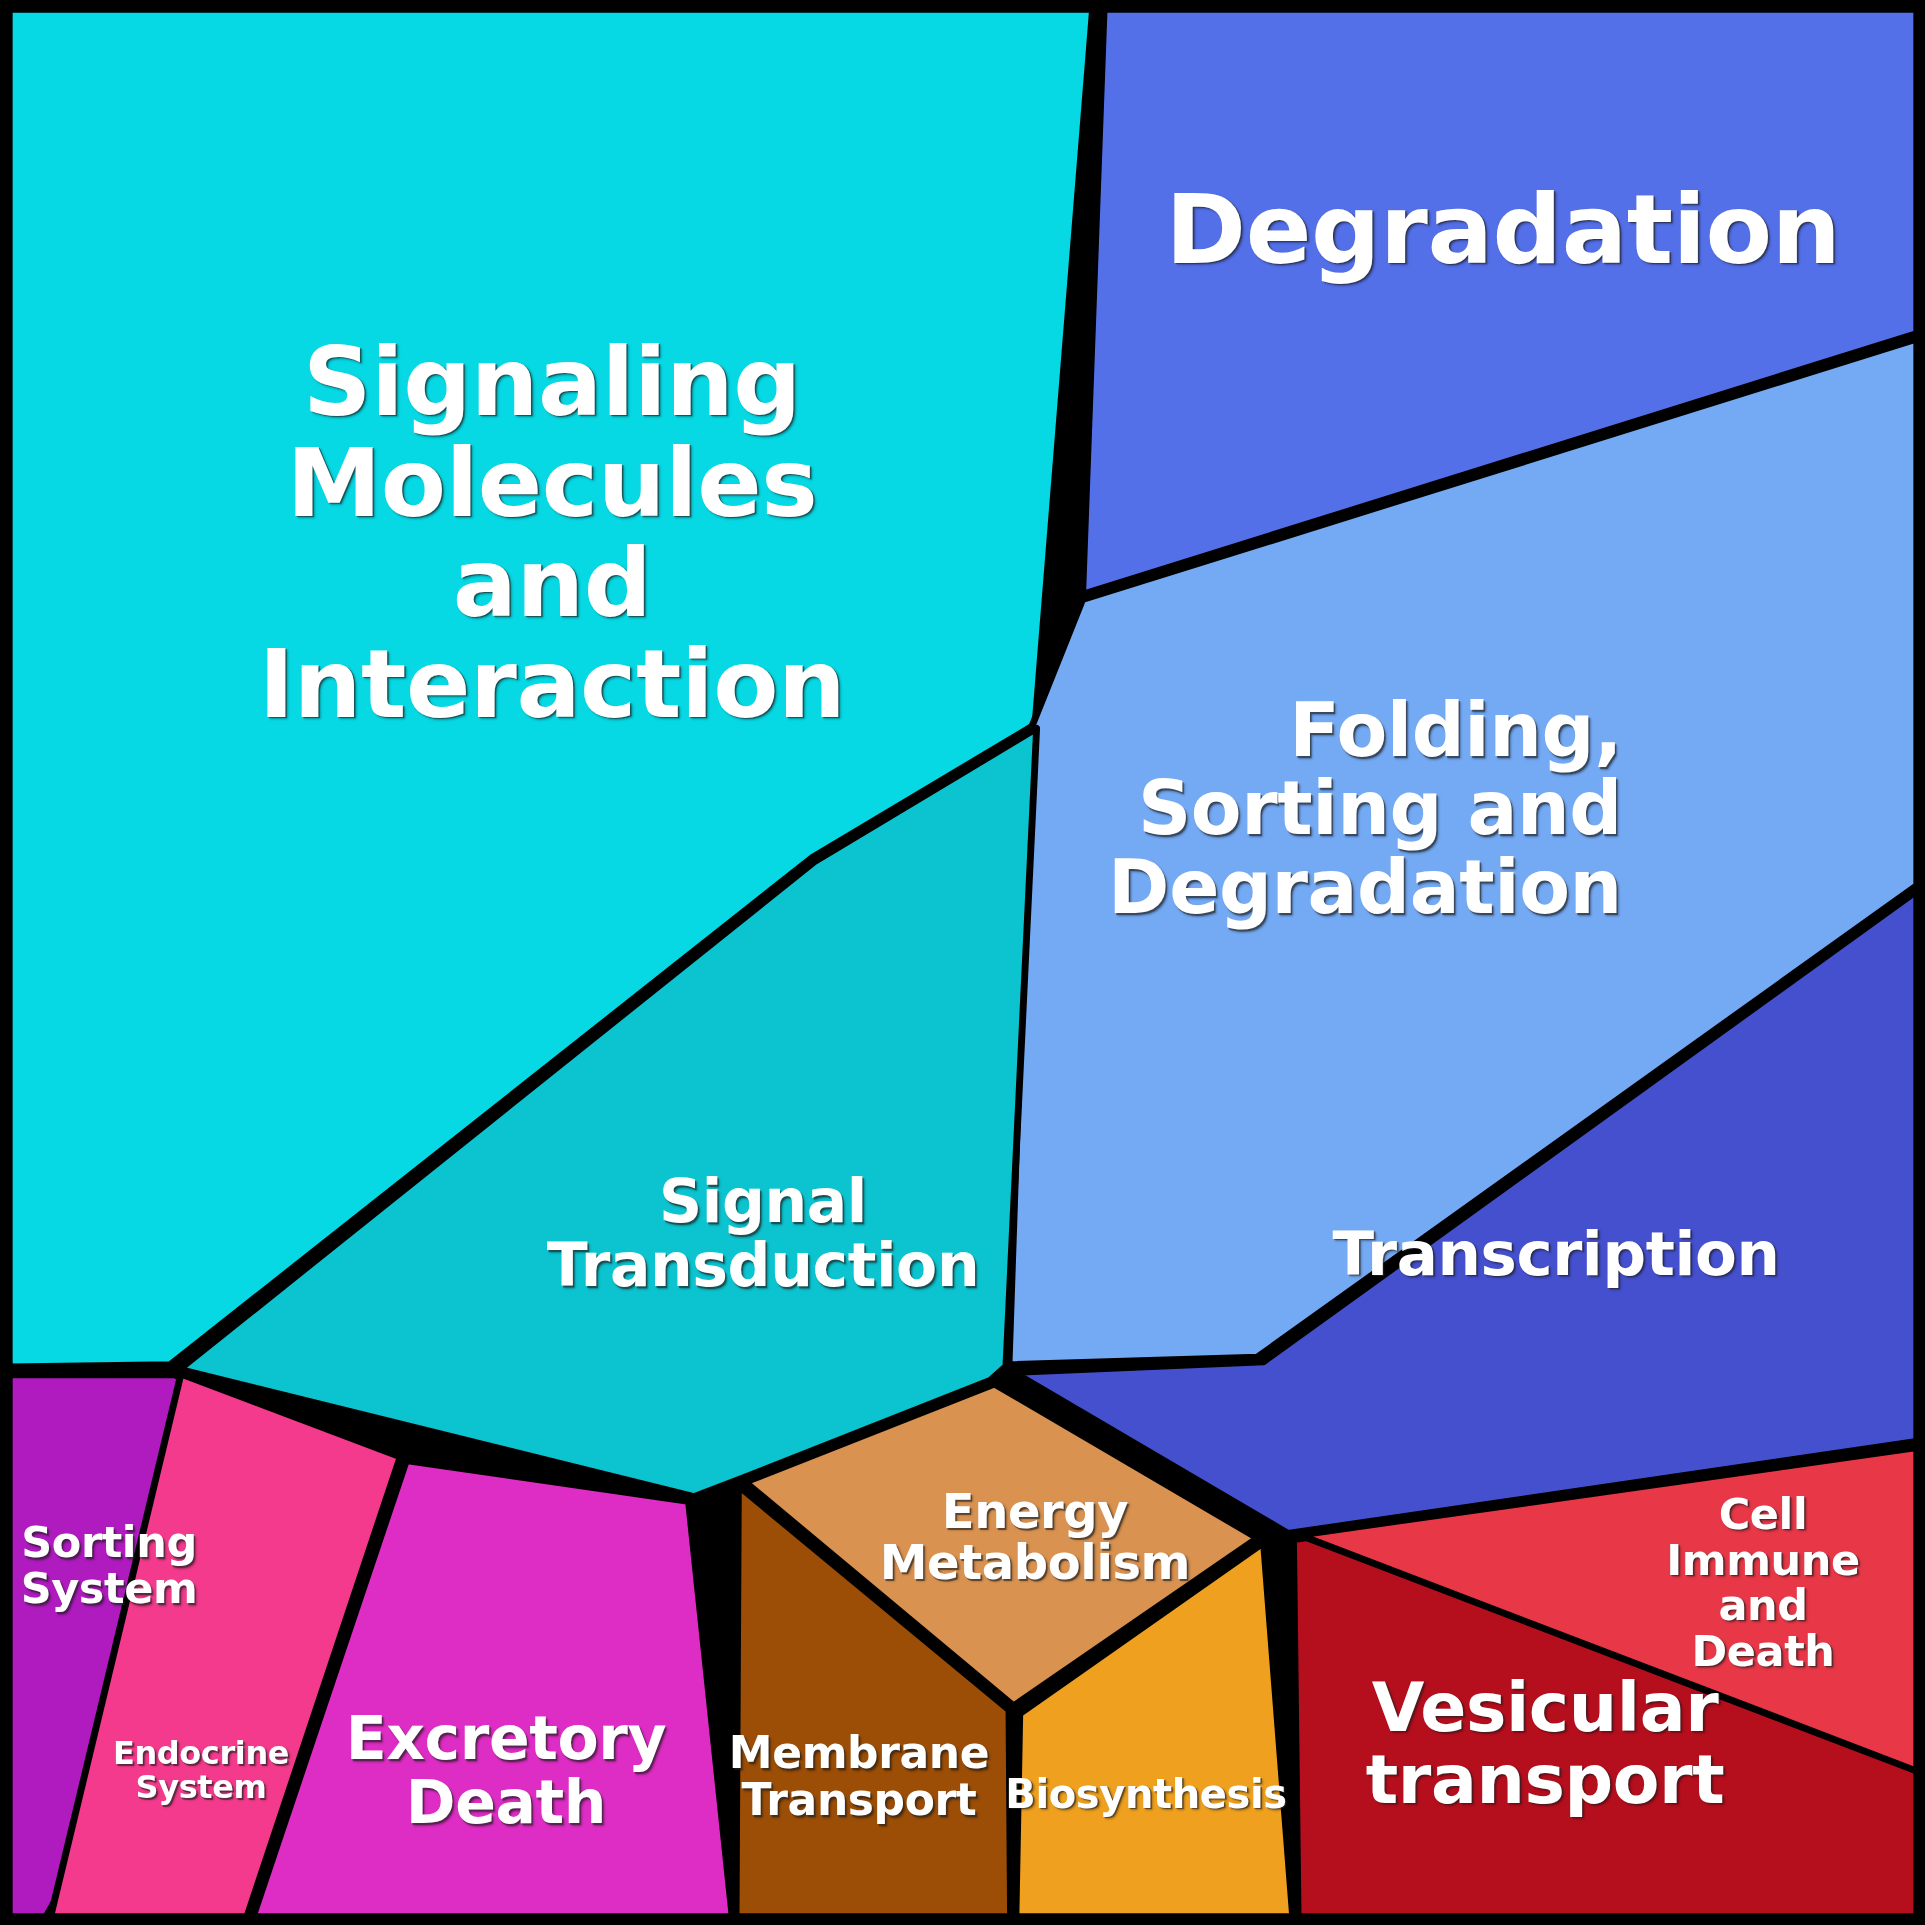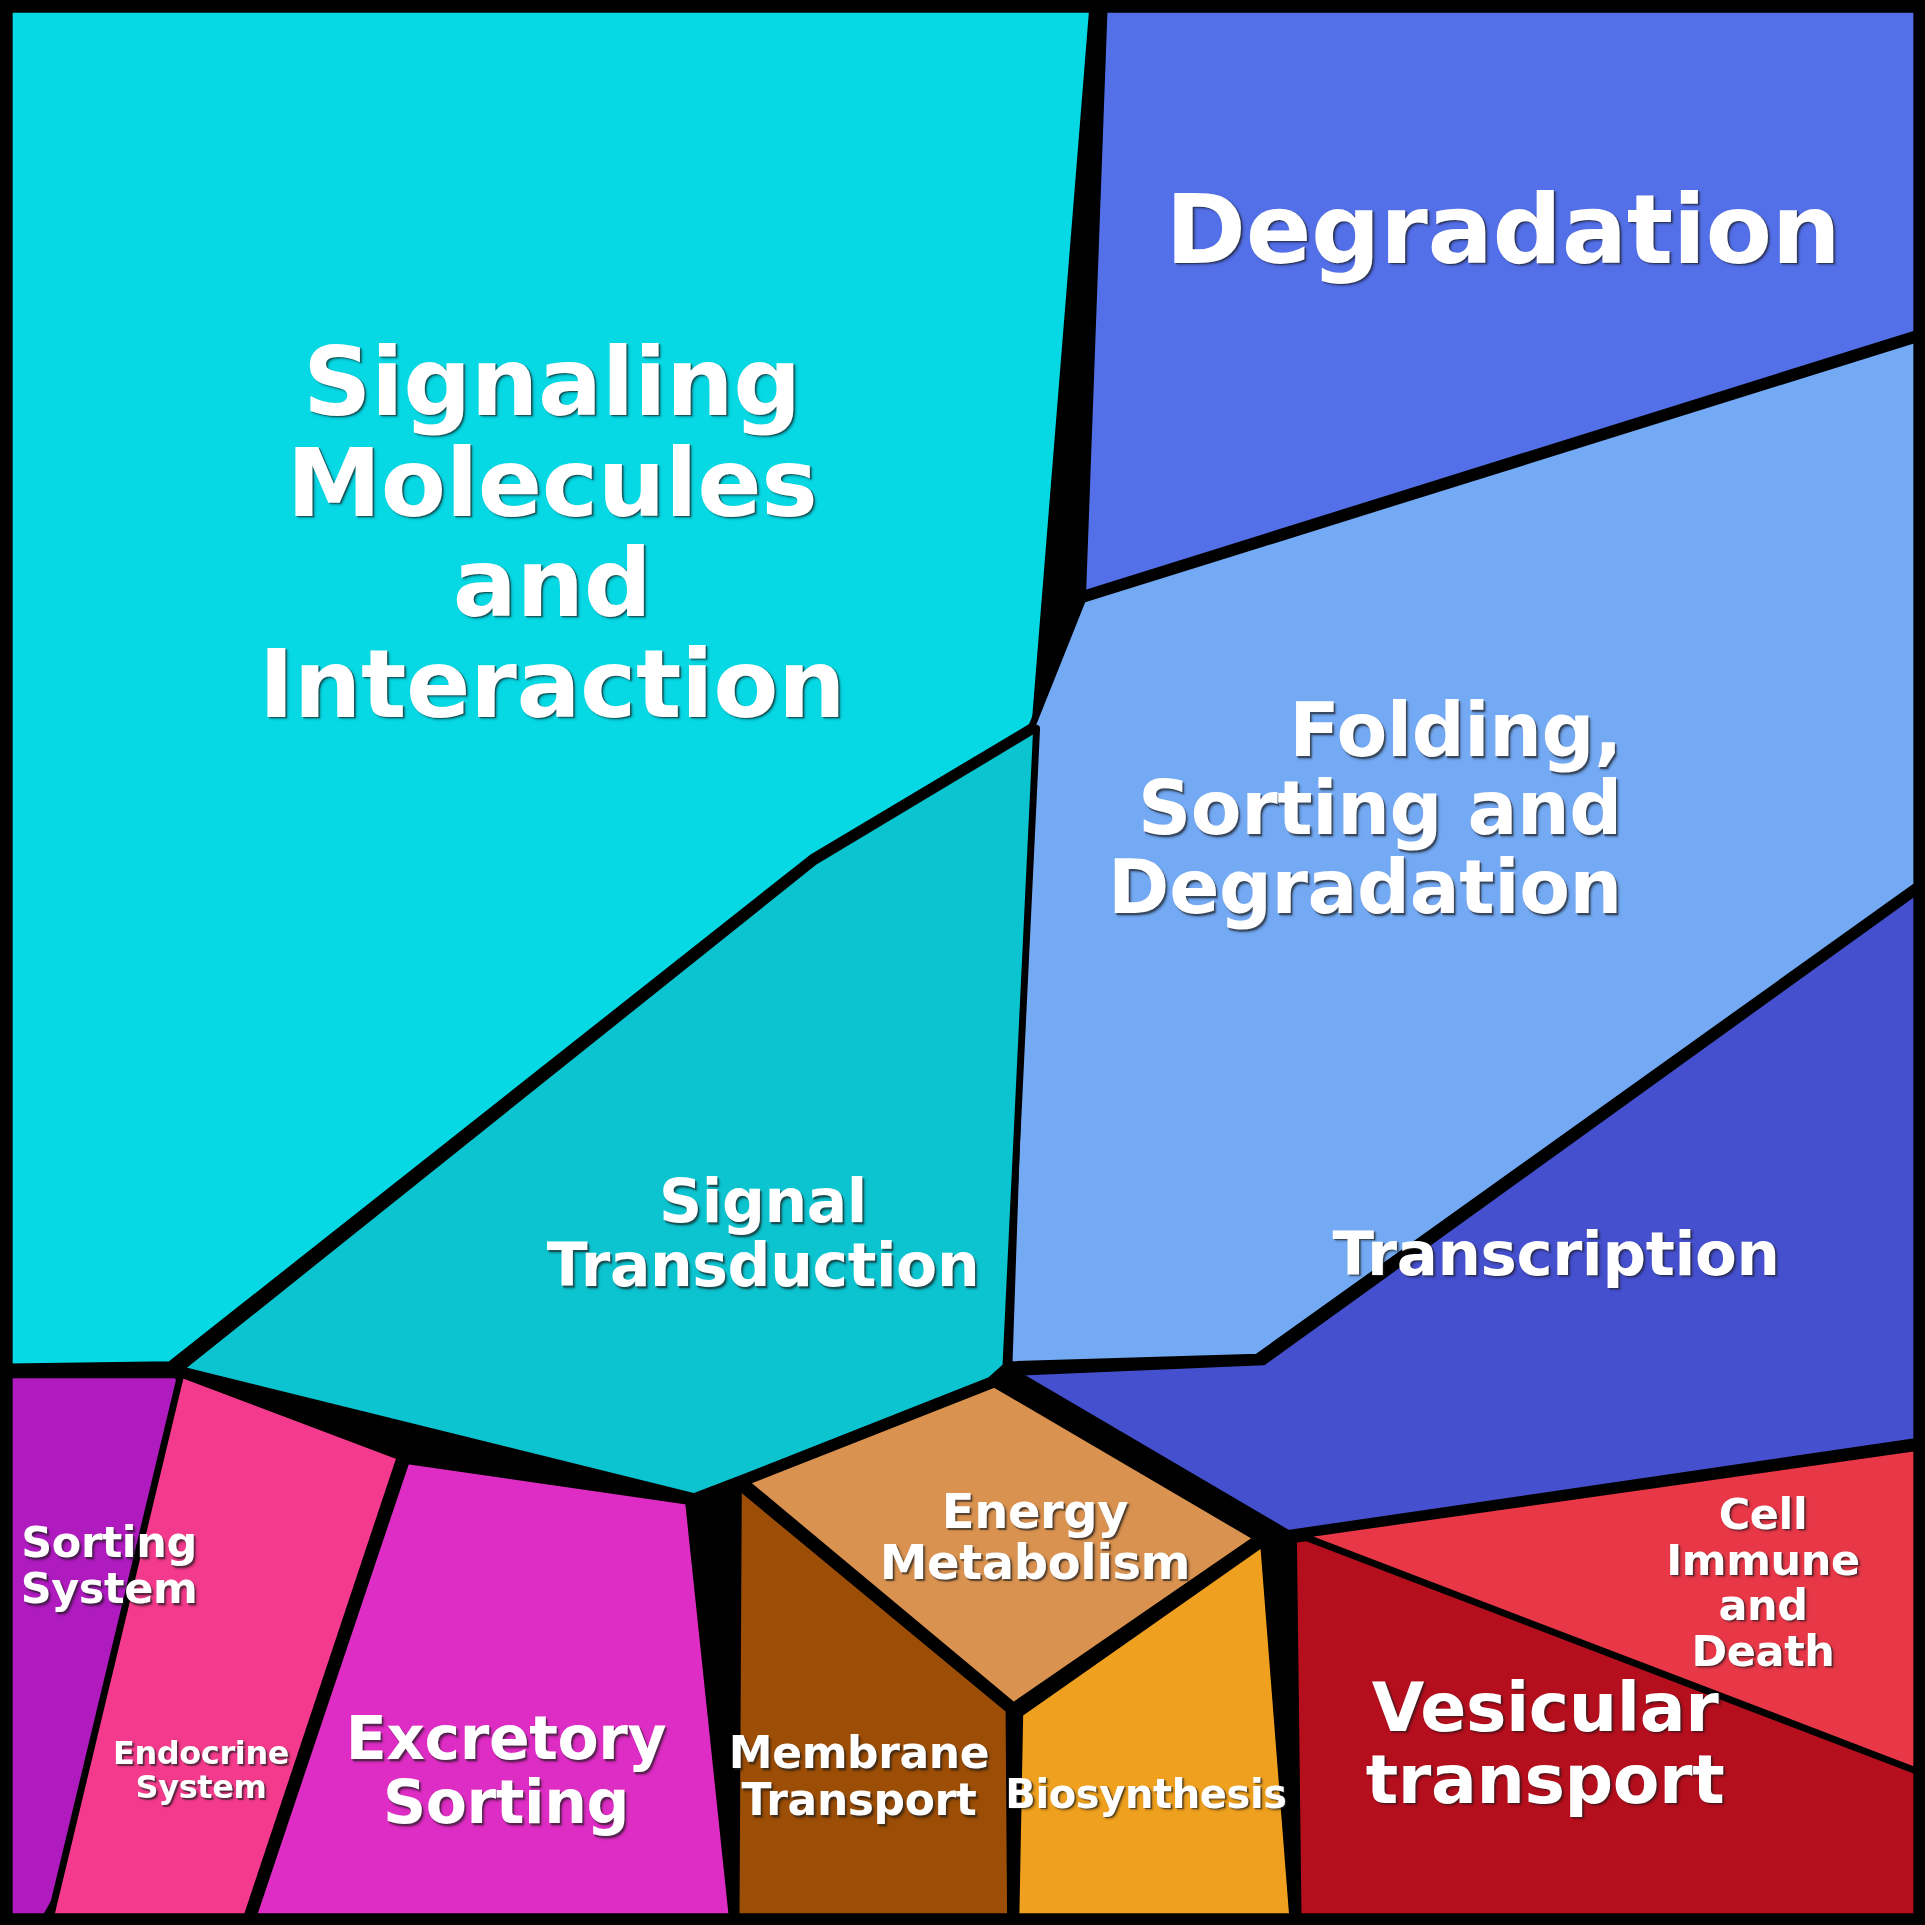--- a/index.html
+++ b/index.html
@@ -72,21 +72,21 @@
       <div class="cell-label" style="left: 1503px; top: 230px; font-size: 97px;">Degradation</div>
       <div class="cell-label" style="left: 1365px; top: 809px; font-size: 74px; text-align: right;">Folding,
 Sorting and
 Degradation</div>
       <div class="cell-label" style="left: 1556px; top: 1254px; font-size: 61px;">Transcription</div>
       <div class="cell-label" style="left: 763px; top: 1234px; font-size: 60px;">Signal
 Transduction</div>
       <div class="cell-label" style="left: 1507px; top: 1744px; font-size: 68px; margin-left: 38px;">Vesicular
 transport</div>
       <div class="cell-label" style="left: 506px; top: 1771px; font-size: 60px;">Excretory
-Sorting</div>
+Death</div>
       <div class="cell-label" style="left: 1035px; top: 1537px; font-size: 48px;">Energy
 Metabolism</div>
       <div class="cell-label" style="left: 859px; top: 1767px; font-size: 44px; margin-top: 10px;">Membrane
 Transport</div>
       <div class="cell-label" style="left: 109px; top: 1566px; font-size: 43px;">Sorting
 System</div>
       <div class="cell-label" style="left: 1146px; top: 1794px; font-size: 40px; text-align: center;">Biosynthesis</div>
       <div class="cell-label" style="left: 1763px; top: 1583px; font-size: 43px;">Cell Immune
 and Death</div>
       <div class="cell-label" style="left: 201px; top: 1771px; font-size: 32px;">Endocrine

